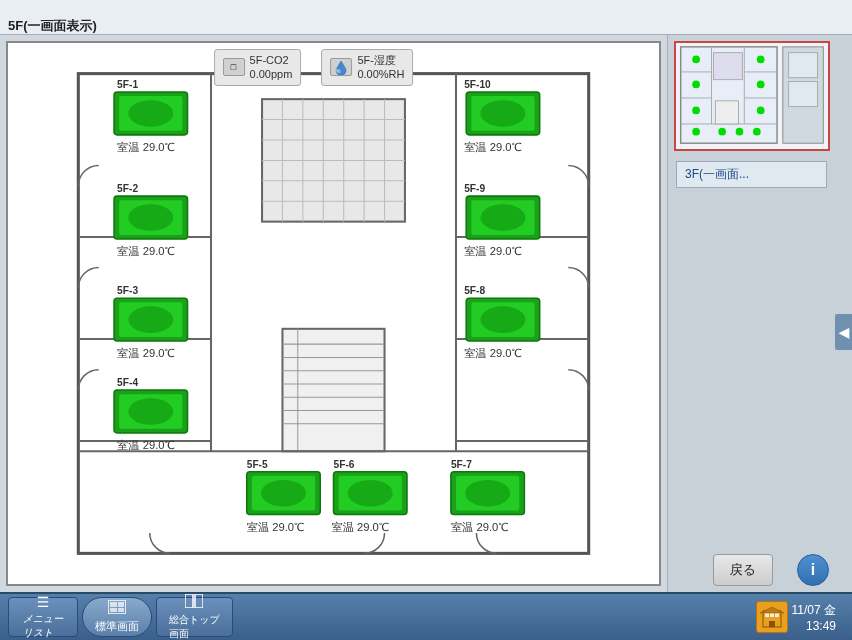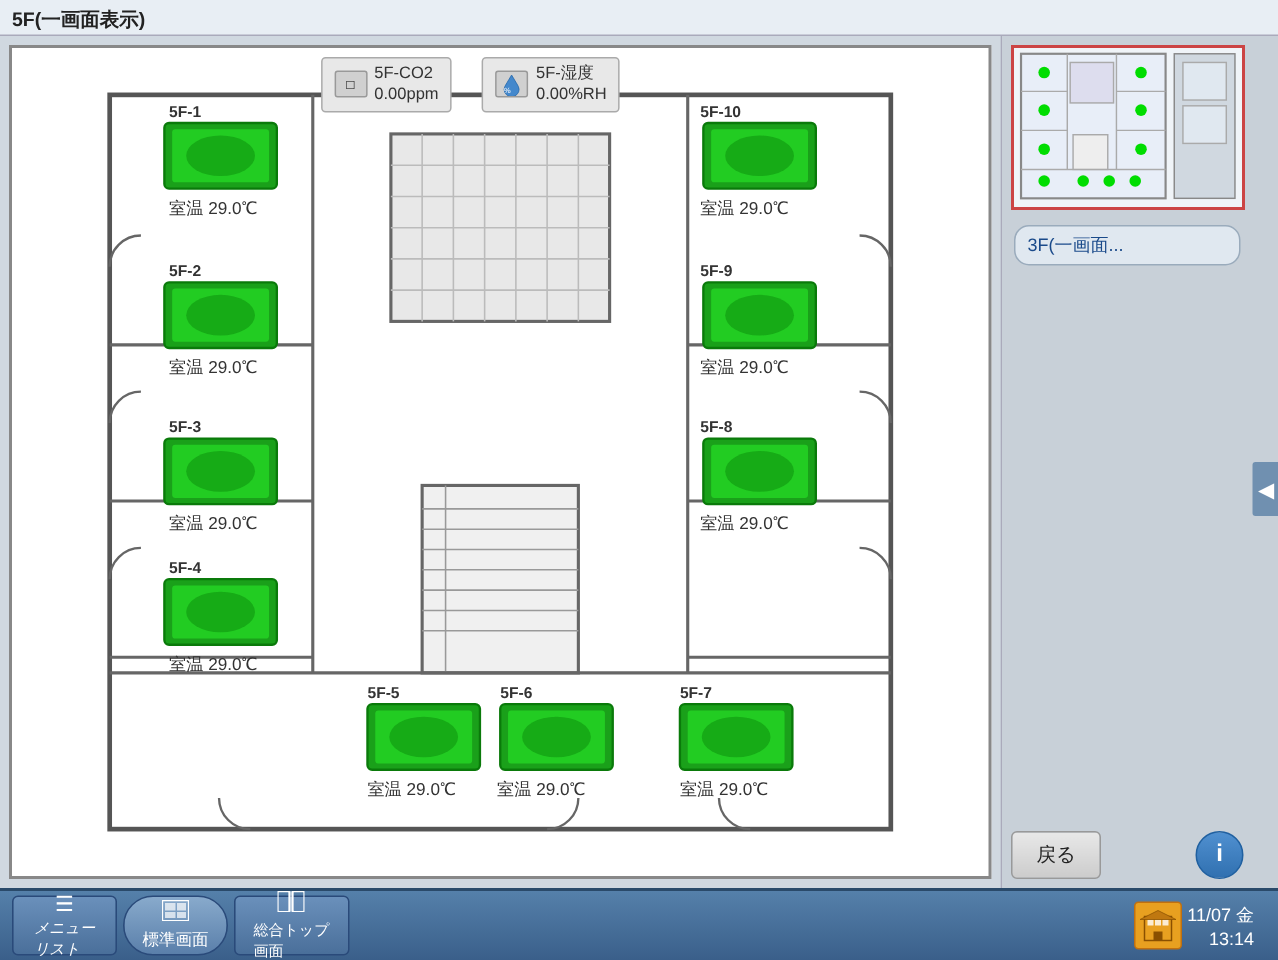--- a/index.html
+++ b/index.html
@@ -16,21 +16,21 @@
     .main-container {
       display: flex;
       flex-direction: column;
       width: 852px;
       height: 640px;
     }
 
     
     .page-title-bar {
       background: #e8eef4;
-      padding: 4px 8px;
+      padding: 17px 8px;
       font-size: 13px;
       font-weight: bold;
       color: #222;
       border-bottom: 1px solid #aab;
       height: 24px;
     }
 
     
     .content-area {
       display: flex;
@@ -121,21 +121,21 @@
       gap: 2px;
     }
 
     .nav-link {
       background: #e0e8f0;
       border: 1px solid #9aabbc;
       padding: 4px 8px;
       font-size: 12px;
       color: #1a4a8a;
       cursor: pointer;
-      border-radius: 10px;
+      border-radius: 0;
     }
 
     .sidebar-arrow {
       position: absolute;
       right: 168px;
       top: 50%;
       transform: translateY(-50%);
       width: 18px;
       height: 36px;
       background: #7090b0;
@@ -147,21 +147,21 @@
       cursor: pointer;
       border-radius: 2px 0 0 2px;
       z-index: 20;
     }
 
     .bottom-buttons {
       margin-top: auto;
       padding: 6px;
       display: flex;
       gap: 24px;
-      justify-content: space-between;
+      justify-content: flex-end;
       align-items: center;
     }
 
     .btn-back {
       background: linear-gradient(to bottom, #e8e8e8, #cccccc);
       border: 1px solid #999;
       border-radius: 4px;
       padding: 6px 16px;
       font-size: 13px;
       cursor: pointer;
@@ -495,17 +495,17 @@
         <rect x="3" y="6" width="18" height="16" fill="#e8a020" stroke="#8a5000" stroke-width="1"></rect>
         <rect x="5" y="8" width="4" height="4" fill="#fff" opacity="0.8"></rect>
         <rect x="10" y="8" width="4" height="4" fill="#fff" opacity="0.8"></rect>
         <rect x="15" y="8" width="4" height="4" fill="#fff" opacity="0.8"></rect>
         <rect x="9" y="16" width="6" height="6" fill="#8a5000"></rect>
         <polygon points="12,2 0,8 24,8" fill="#c07810" stroke="#8a5000" stroke-width="0.5"></polygon>
       </svg>
     </div>
 
     <div class="taskbar-datetime" style="white-space:pre-line;">11/07 金
-13:14</div>
+13:49</div>
 
   </div>
 
 </div>
 
 </body></html>

